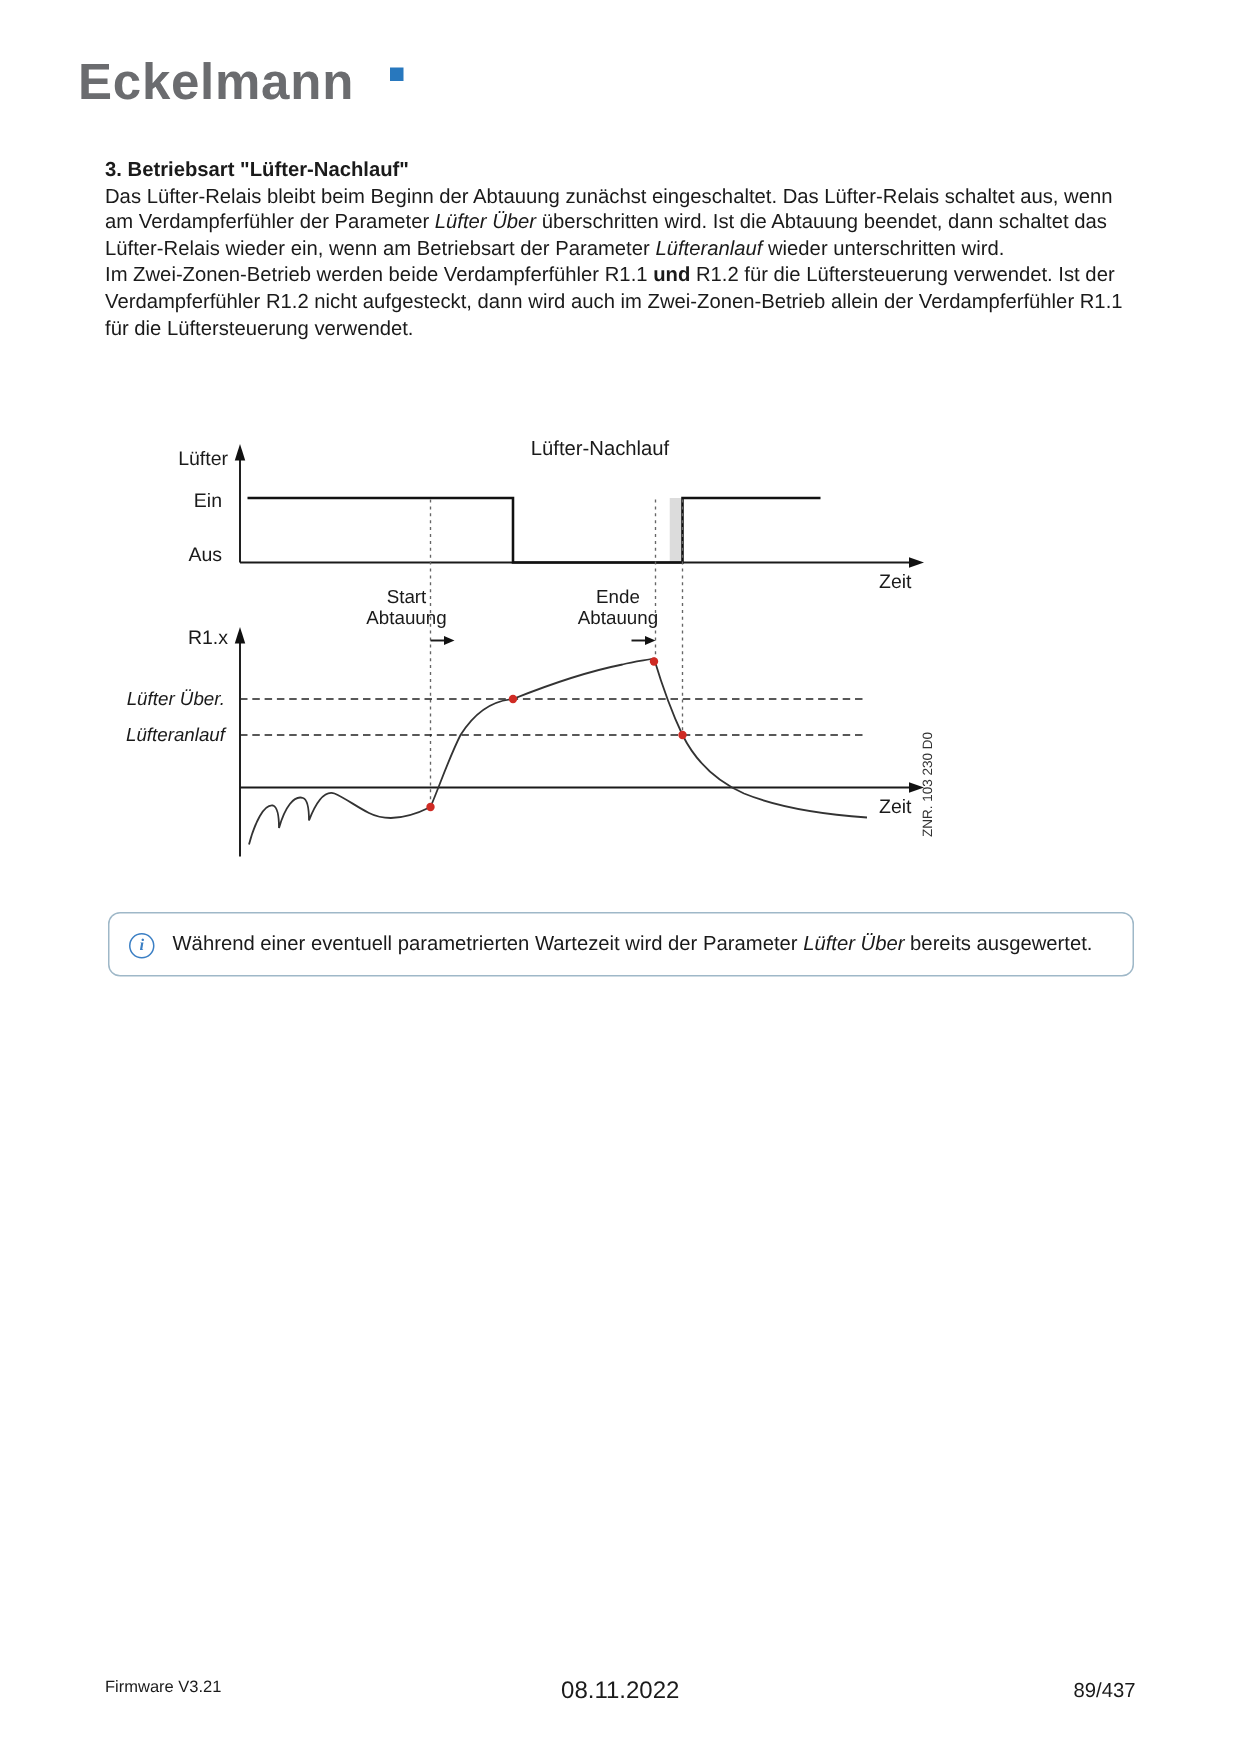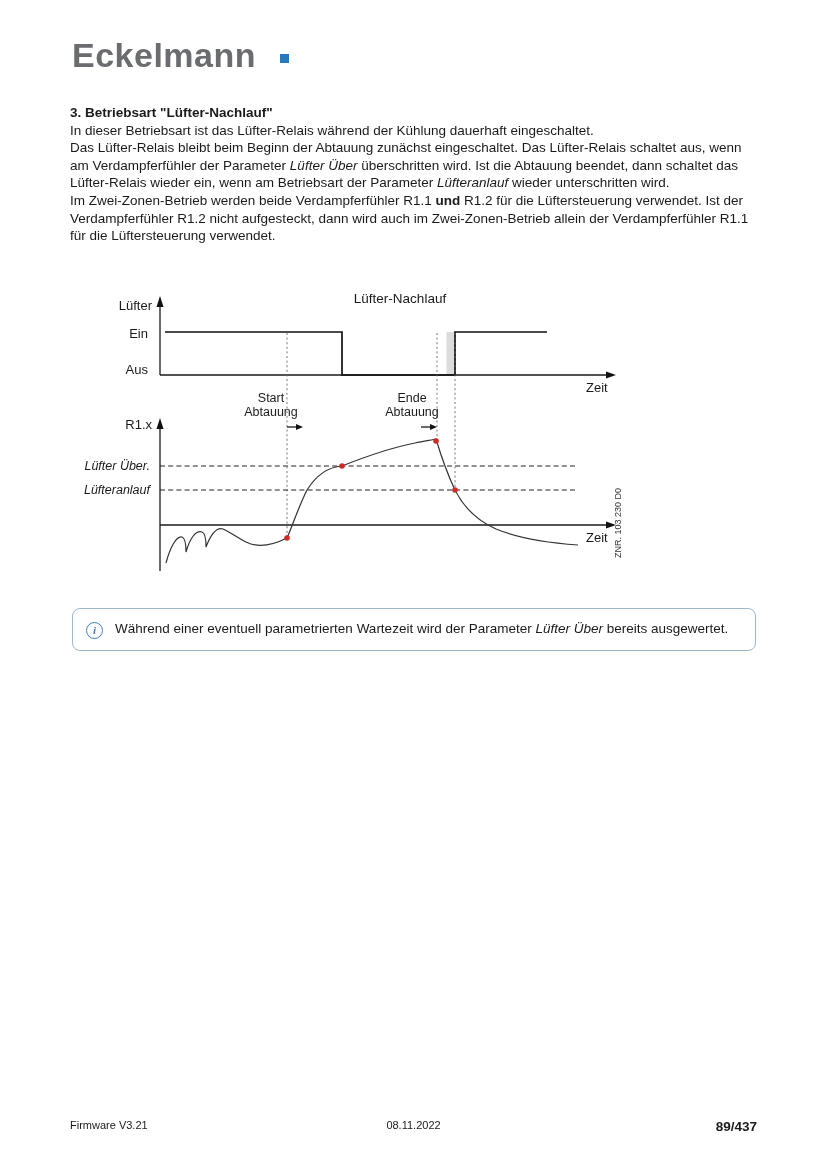--- a/index.html
+++ b/index.html
@@ -4,21 +4,21 @@
 <style>
   html,body{margin:0;padding:0;}
   body{
     width:827px;height:1169px;position:relative;background:#ffffff;
     font-family:"Liberation Sans", sans-serif;color:#1a1a1a;
     -webkit-font-smoothing:antialiased;
   }
   .page{position:absolute;inset:0;background:#fff;overflow:hidden;}
 
   
-  .logo{position:absolute;left:72px;top:38px;display:flex;align-items:center;gap:20px;}
+  .logo{position:absolute;left:52px;top:38px;display:flex;align-items:flex-start;gap:20px;}
   .logo-text{font-weight:bold;font-size:34px;line-height:34px;color:#6b6c6f;letter-spacing:0.5px;}
   .logo-square{width:9px;height:9px;margin-left:4px;margin-top:7px;}
 
   
   .content{position:absolute;left:70px;top:104px;width:690px;font-size:13.5px;line-height:17.6px;}
   .content p{margin:0;}
   .heading{font-weight:bold;}
   em{}
   .b{font-weight:bold;text-align:center;}
 
@@ -46,36 +46,35 @@
     padding:11px 14px 11px 42px;font-size:13.5px;line-height:18.5px;
   }
   .info-icon{
     position:absolute;left:13px;top:13px;width:15px;height:15px;border:1.5px solid #3b7fc4;
     border-radius:50%;color:#3b7fc4;font-size:11px;line-height:15px;text-align:center;
     font-family:"Liberation Serif", serif;font-style:italic;font-weight:bold;
   }
 
   
   .footer-left{position:absolute;left:70px;top:1119px;font-size:11px;}
-  .footer-center{position:absolute;left:0;top:1119px;width:827px;text-align:center;font-size:11px;}
-  .footer-right{position:absolute;right:70px;top:1119px;font-size:13.5px;font-weight:bold;}
+  .footer-center{position:absolute;left:0;top:1119px;width:827px;text-align:center;font-size:16px;}
+  .footer-right{position:absolute;right:70px;top:1119px;font-size:13.5px;}
 </style>
 </head>
 <body>
 
 <div class="page">
 
   <div class="logo">
     <span class="logo-text">Eckelmann</span>
     <span class="logo-square" style="background:#2878be;"></span>
   </div>
 
   <div class="content">
     <p class="heading">3. Betriebsart "Lüfter-Nachlauf"</p>
-    <p>In dieser Betriebsart ist das Lüfter-Relais während der Kühlung dauerhaft eingeschaltet.</p>
     <p><span>Das Lüfter-Relais bleibt beim Beginn der Abtauung zunächst eingeschaltet. Das Lüfter-Relais schaltet aus, wenn am Verdampferfühler der Parameter </span><em>Lüfter Über</em><span> überschritten wird. Ist die Abtauung beendet, dann schaltet das Lüfter-Relais wieder ein, wenn am Betriebsart der Parameter </span><em>Lüfteranlauf</em><span> wieder unterschritten wird.</span></p>
     <p><span>Im Zwei-Zonen-Betrieb werden beide Verdampferfühler R1.1 </span><span class="b">und</span><span> R1.2 für die Lüftersteuerung verwendet. Ist der Verdampferfühler R1.2 nicht aufgesteckt, dann wird auch im Zwei-Zonen-Betrieb allein der Verdampferfühler R1.1 für die Lüftersteuerung verwendet.</span></p>
   </div>
 
   <svg class="diagram" viewBox="0 0 580 300">
 
     <text class="t14" x="330" y="17" text-anchor="middle">Lüfter-Nachlauf</text>
 
     <rect class="band" x="376.5" y="46" width="9" height="43"></rect>
 

